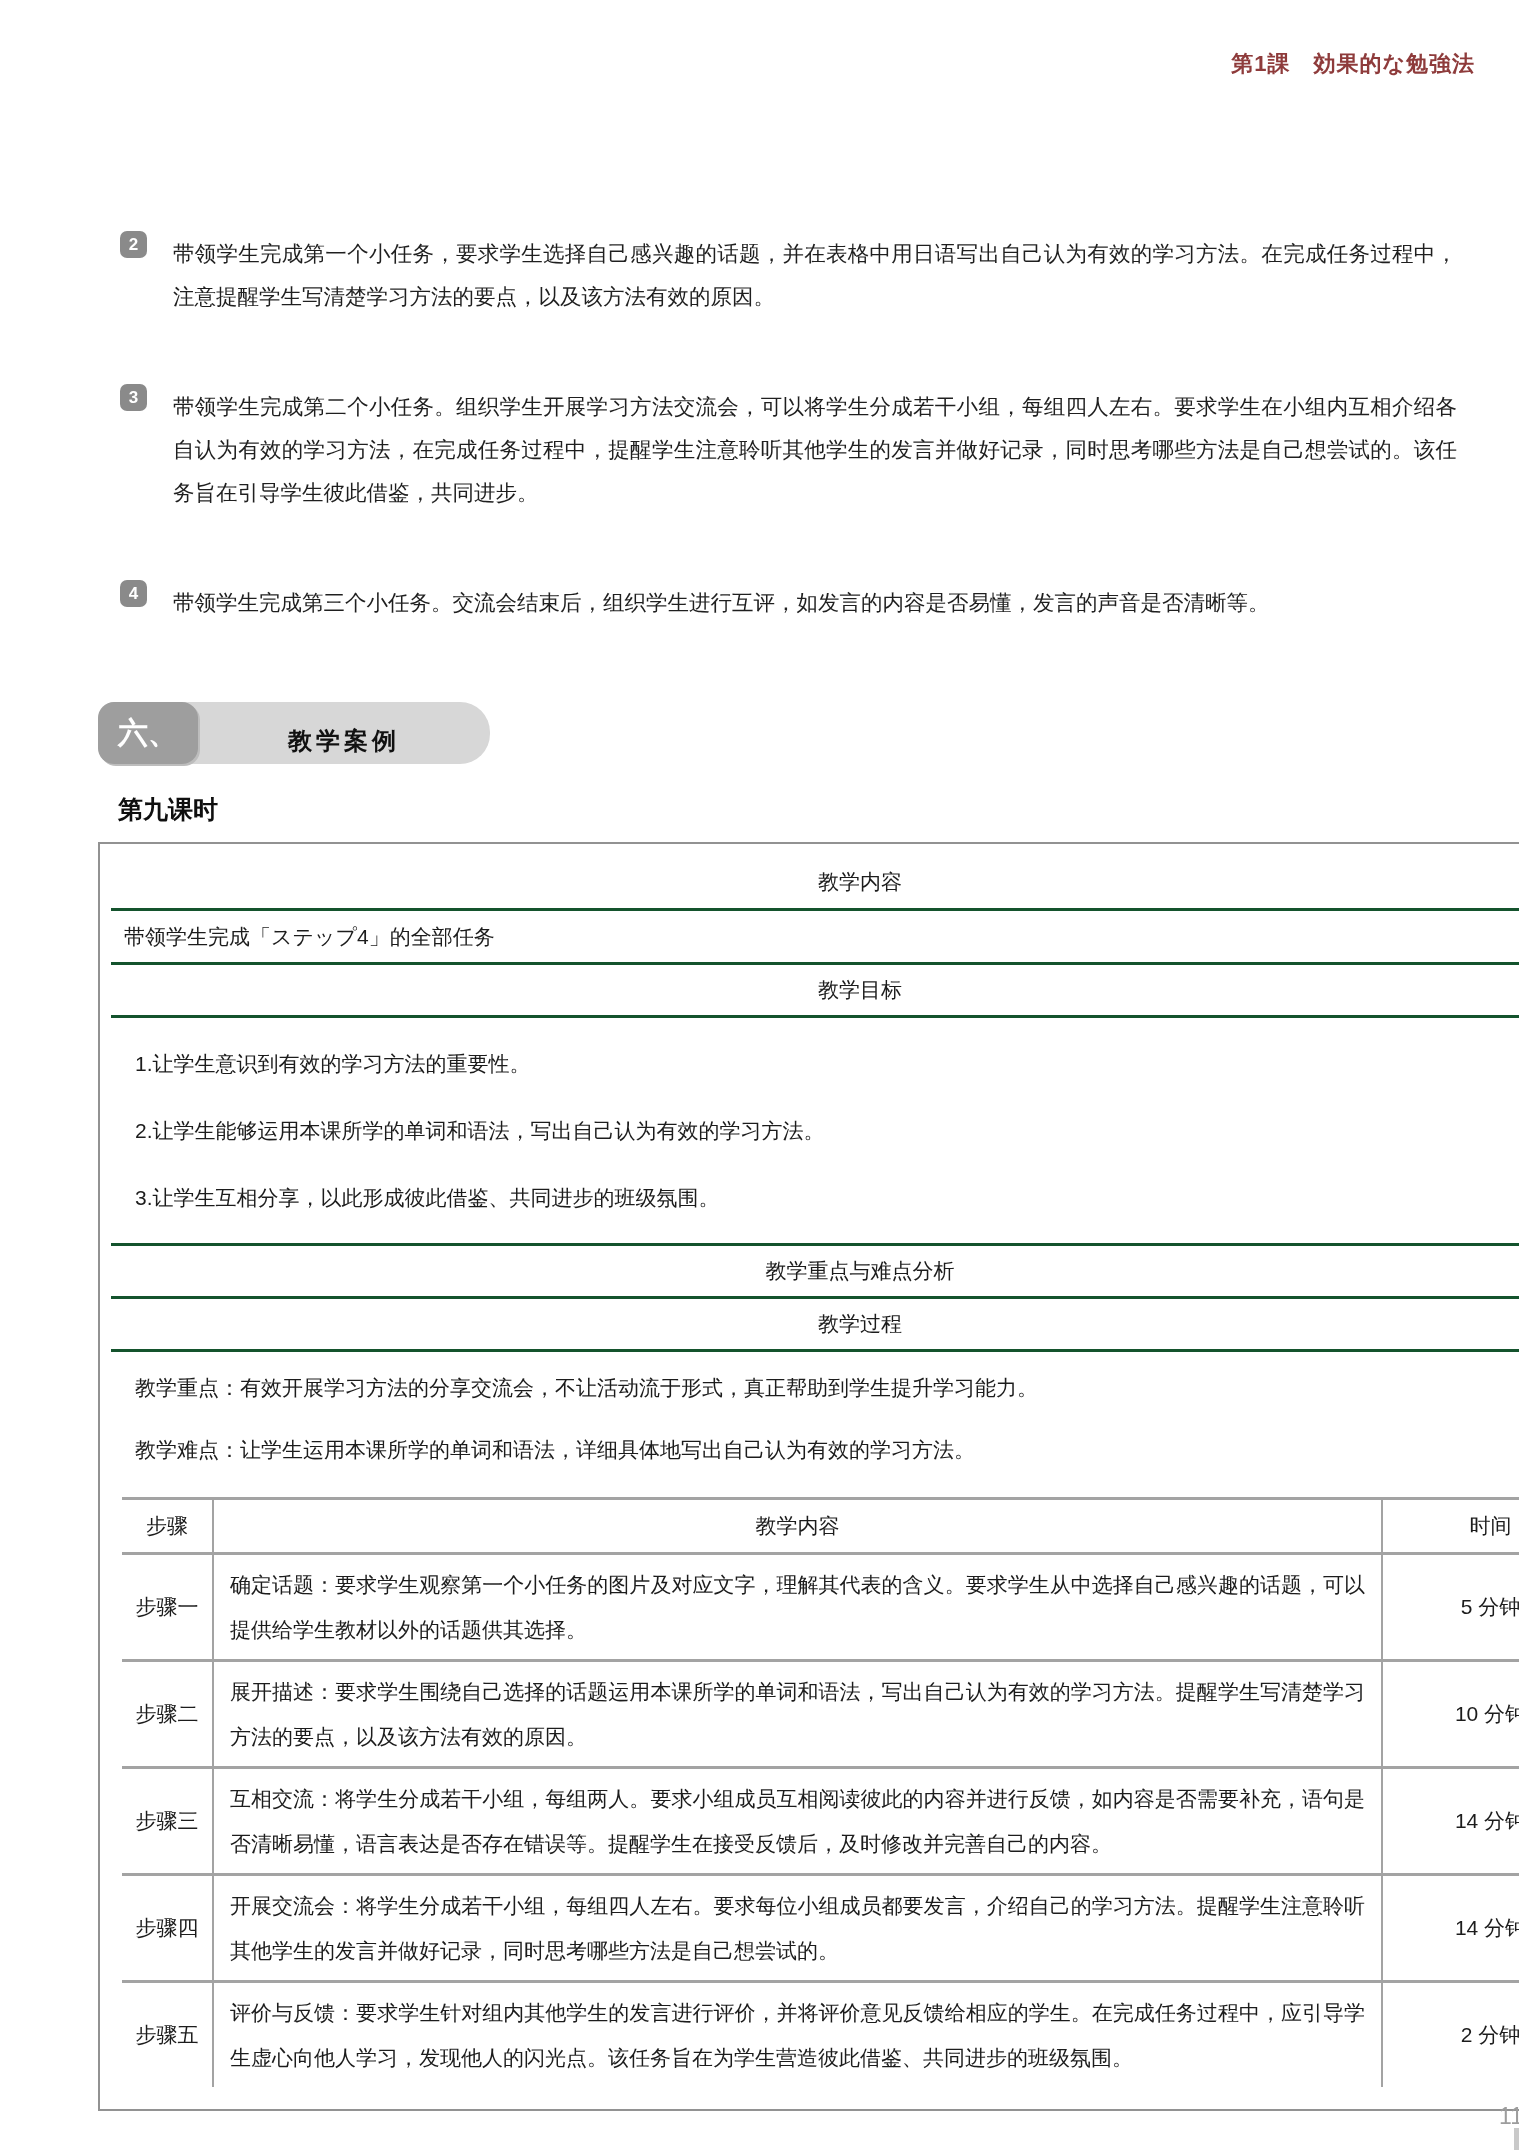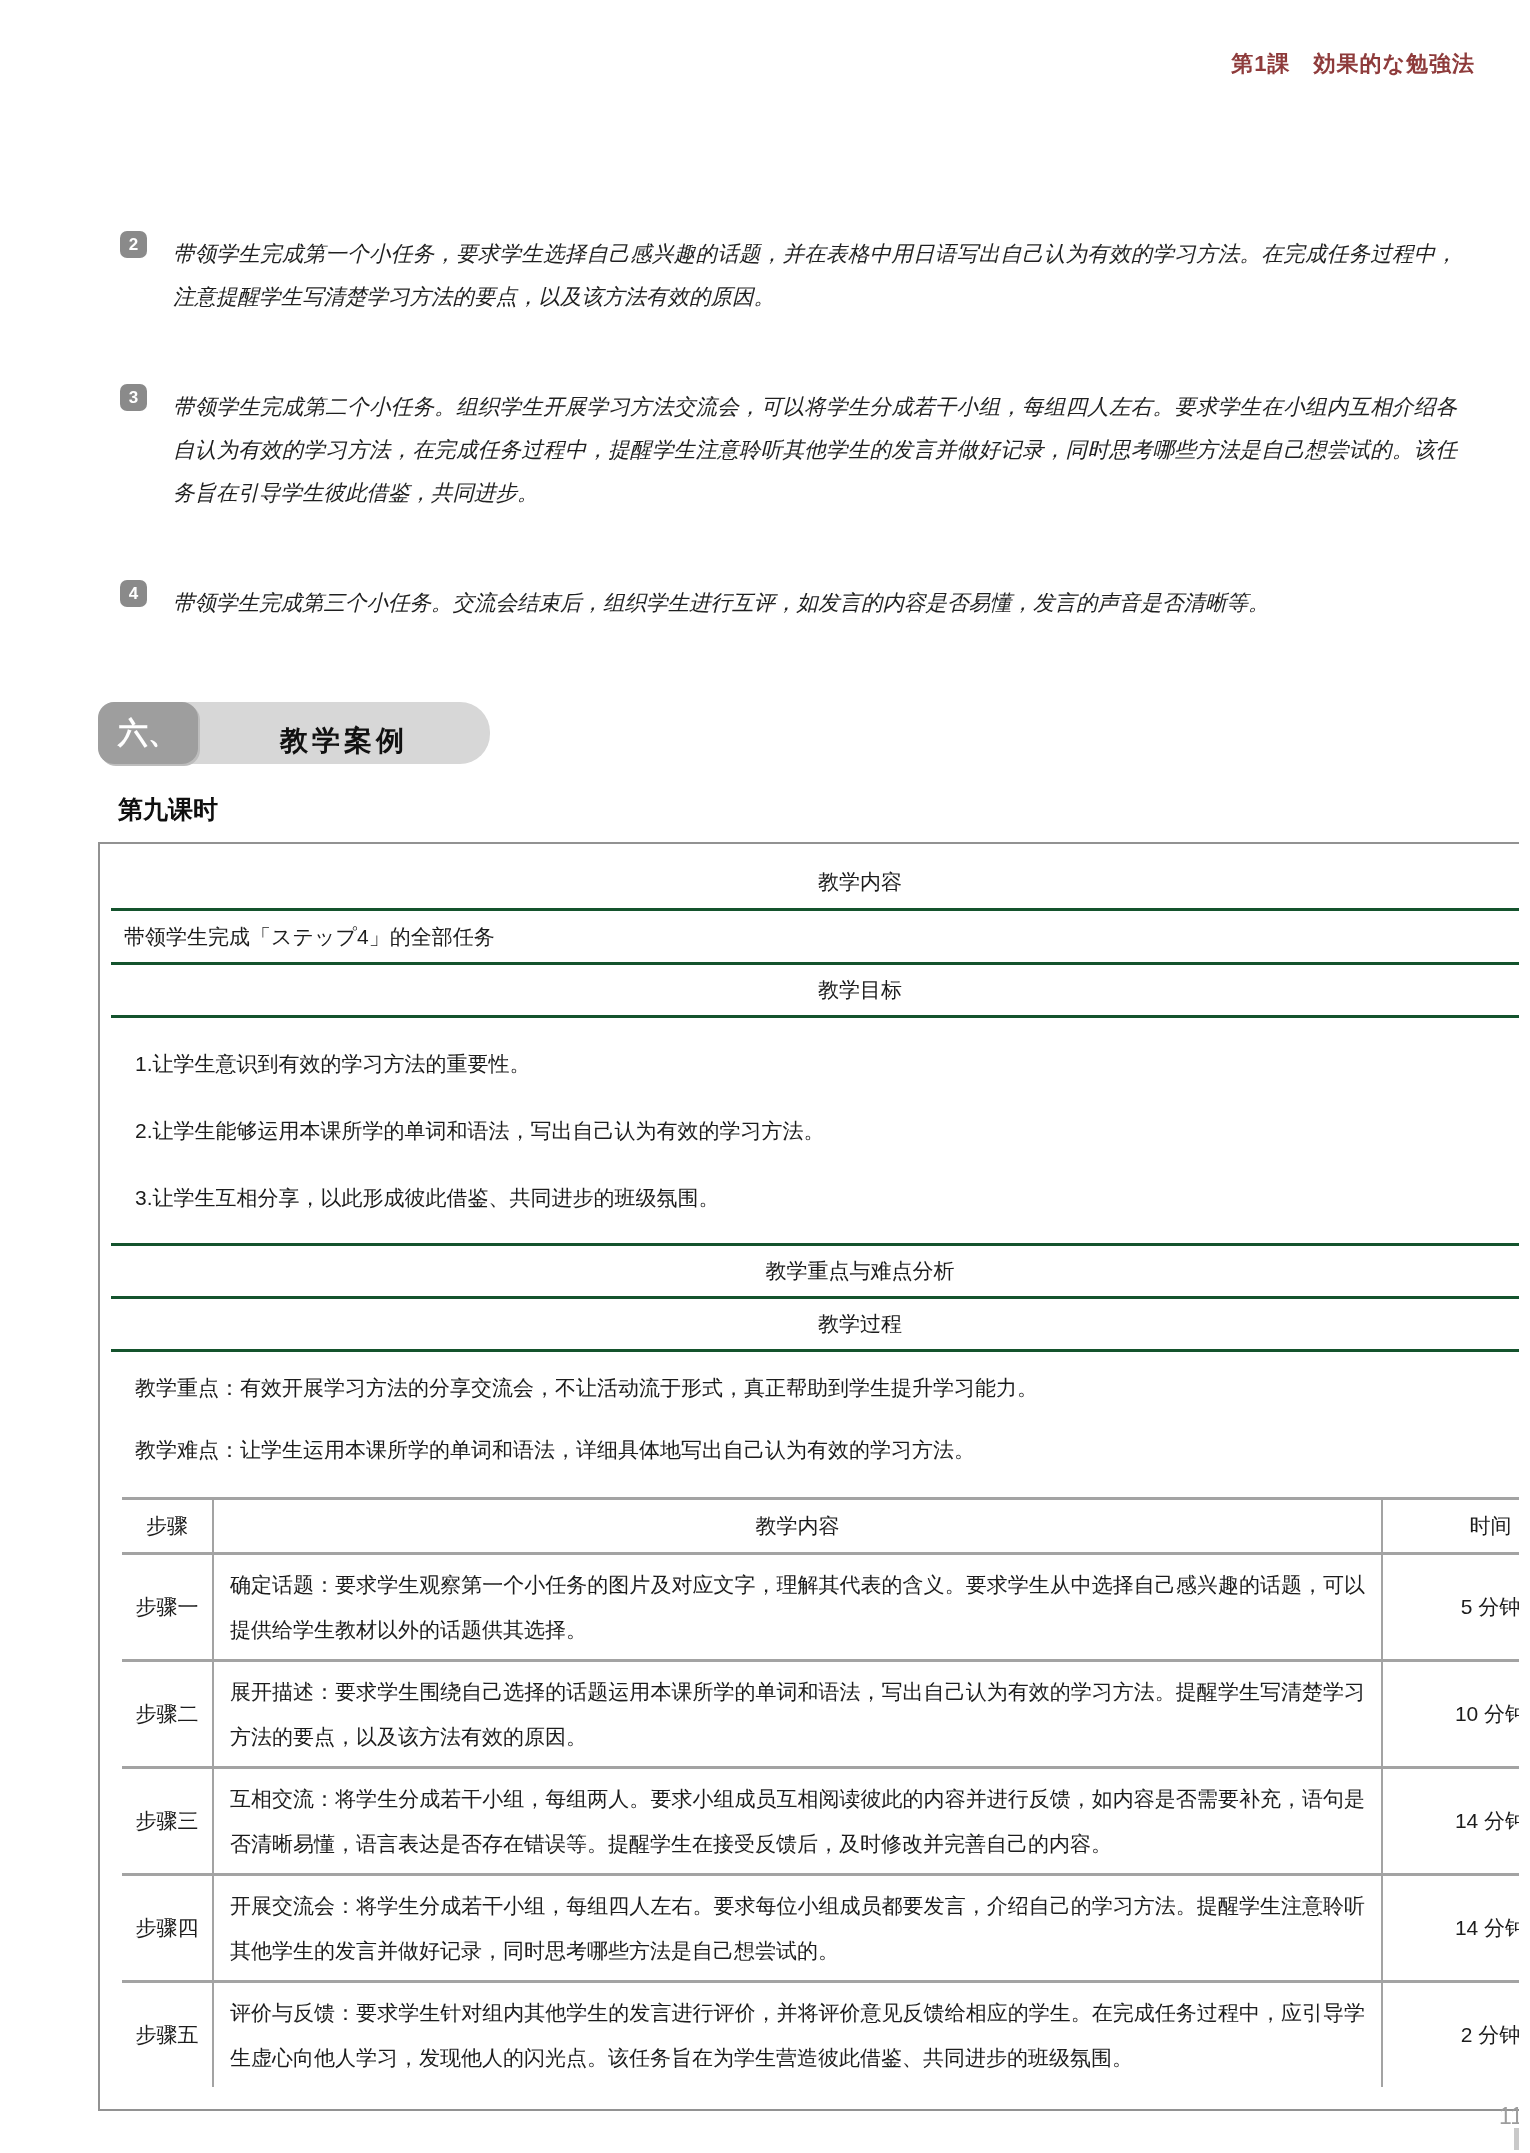--- a/index.html
+++ b/index.html
@@ -52,21 +52,20 @@
     display: flex;
     align-items: center;
     justify-content: center;
   }
   .intro-text {
     font-size: 21.5px;
     line-height: 43px;
     color: #1f1f1f;
     text-align: justify;
     width: 1350px;
-    font-style: italic;
   }
 
   
   .section-badge {
     position: absolute;
     left: 76px;
     top: 680px;
     width: 392px;
     height: 62px;
     background: #d7d7d7;
@@ -88,21 +87,21 @@
     box-shadow: 2px 2px 0 #bdbdbd;
   }
   .badge-title {
     position: absolute;
     left: 100px; right: 0; top: 0;
     height: 78px;
     display: flex;
     align-items: center;
     justify-content: center;
     color: #111111;
-    font-size: 28px;
+    font-size: 24px;
     font-weight: bold;
     letter-spacing: 4px;
   }
 
   .subheading {
     position: absolute;
     left: 76px;
     top: 760px;
     font-size: 25px;
     font-weight: bold;

